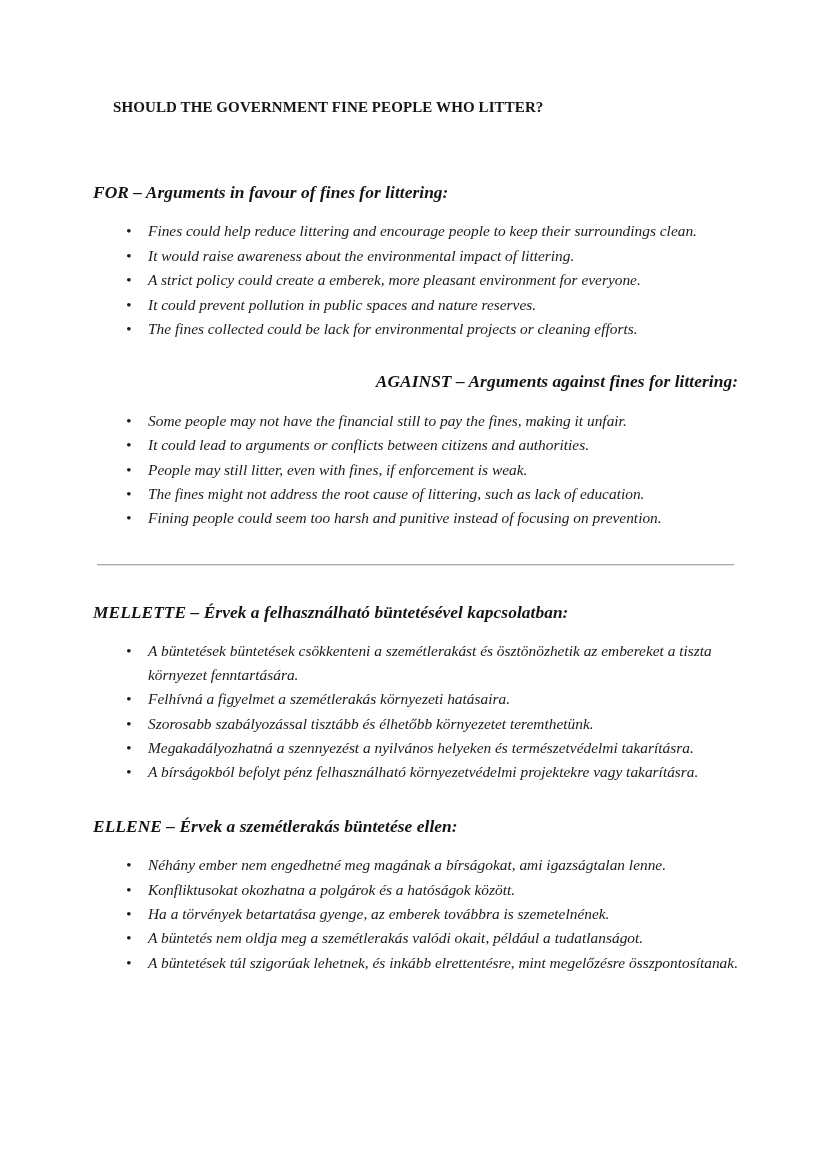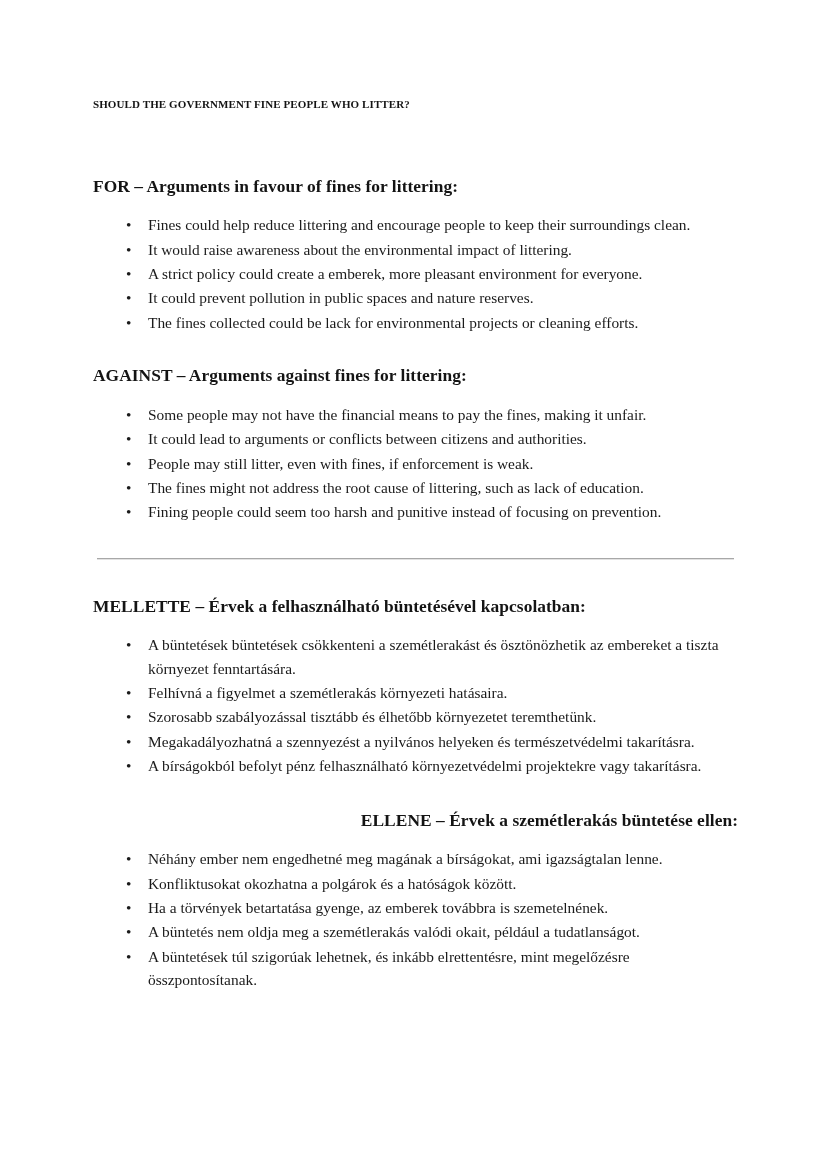--- a/index.html
+++ b/index.html
@@ -25,46 +25,48 @@
   }
   .content {
     position: absolute;
     left: 93px;
     top: 96px;
     width: 645px;
   }
 
   
   .doc-title {
-    font-size: 11px;
+    font-size: 15px;
     font-weight: bold;
     line-height: 1.52;
     letter-spacing: 0.1px;
     color: #141414;
+    margin-left: 20px;
   }
   .doc-title .line {
     display: block;
     white-space: nowrap;
   }
 
   
   .section {
     margin-top: 16px;
+    font-style: italic;
   }
   .section-heading {
     font-size: 17.4px;
     font-weight: bold;
     line-height: 1.35;
     color: #141414;
     letter-spacing: 0.05px;
   }
   .sec-for       { margin-top: 62px; }
-  .sec-against   { margin-top: 30px; }
+  .sec-against   { margin-top: 30px; text-align: right; }
   .sec-mellette  { margin-top: 35px; }
-  .sec-ellene    { margin-top: 31px; text-align: right; }
+  .sec-ellene    { margin-top: 31px; }
 
   
   ul.bullets {
     list-style: none;
     margin: 15px 0 0 0;
     padding: 0;
   }
   ul.bullets li {
     position: relative;
     padding-left: 55px;
@@ -129,21 +131,21 @@
           <span class="bullet-text">The fines collected could be lack for environmental projects or cleaning efforts.</span>
         </li>
       </ul>
     </div>
 
     <div class="section">
       <div class="section-heading sec-against">AGAINST – Arguments against fines for littering:</div>
       <ul class="bullets">
         <li>
           <span class="bullet-dot">•</span>
-          <span class="bullet-text">Some people may not have the financial means to pay the fines, making it unfair.</span>
+          <span class="bullet-text">Some people may not have the financial still to pay the fines, making it unfair.</span>
         </li>
         <li>
           <span class="bullet-dot">•</span>
           <span class="bullet-text">It could lead to arguments or conflicts between citizens and authorities.</span>
         </li>
         <li>
           <span class="bullet-dot">•</span>
           <span class="bullet-text">People may still litter, even with fines, if enforcement is weak.</span>
         </li>
         <li>

